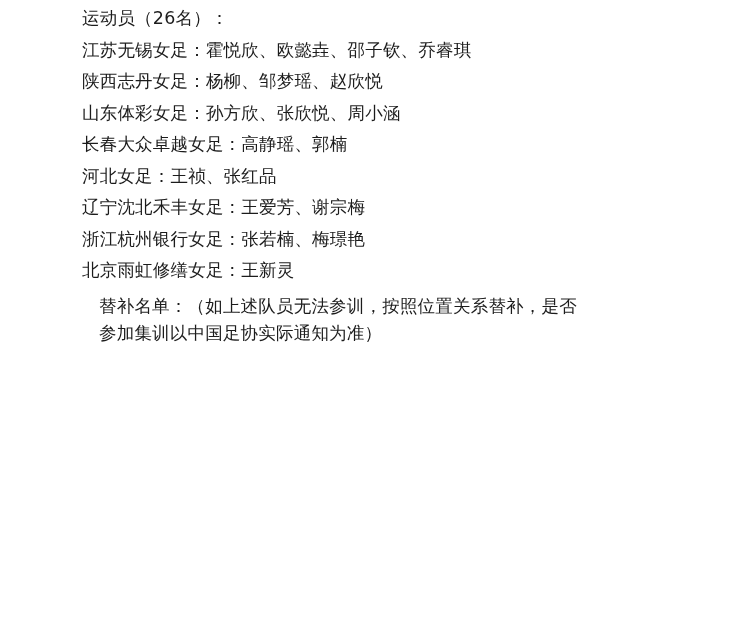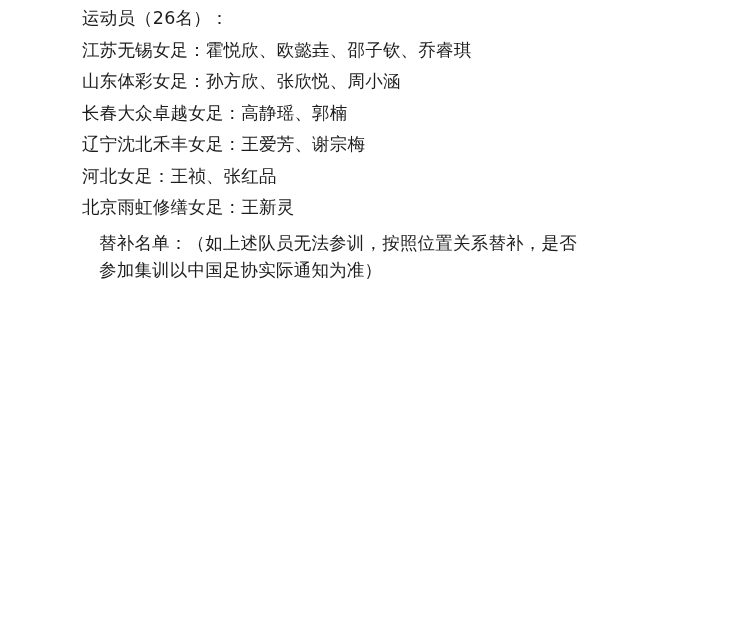--- a/index.html
+++ b/index.html
@@ -57,24 +57,26 @@
 </style>
 </head>
 <body>
 
 <div class="page">
   <div class="content">
 
     <div class="line heading">运动员（26名）：</div>
 
     <div class="line">江苏无锡女足：霍悦欣、欧懿垚、邵子钦、乔睿琪</div>
+    <div class="line">陕西志丹女足：杨柳、邹梦瑶、赵欣悦</div>
     <div class="line">山东体彩女足：孙方欣、张欣悦、周小涵</div>
     <div class="line">长春大众卓越女足：高静瑶、郭楠</div>
+    <div class="line">河北女足：王祯、张红品</div>
     <div class="line">辽宁沈北禾丰女足：王爱芳、谢宗梅</div>
-    <div class="line">河北女足：王祯、张红品</div>
+    <div class="line">浙江杭州银行女足：张若楠、梅璟艳</div>
     <div class="line">北京雨虹修缮女足：王新灵</div>
 
     <div class="line para para-wrap">替补名单：（如上述队员无法参训，按照位置关系替补，是否参加集训以中国足协实际通知为准）</div>
 
     <div class="spacer-sm"></div>
 
 
   </div>
 </div>
 

